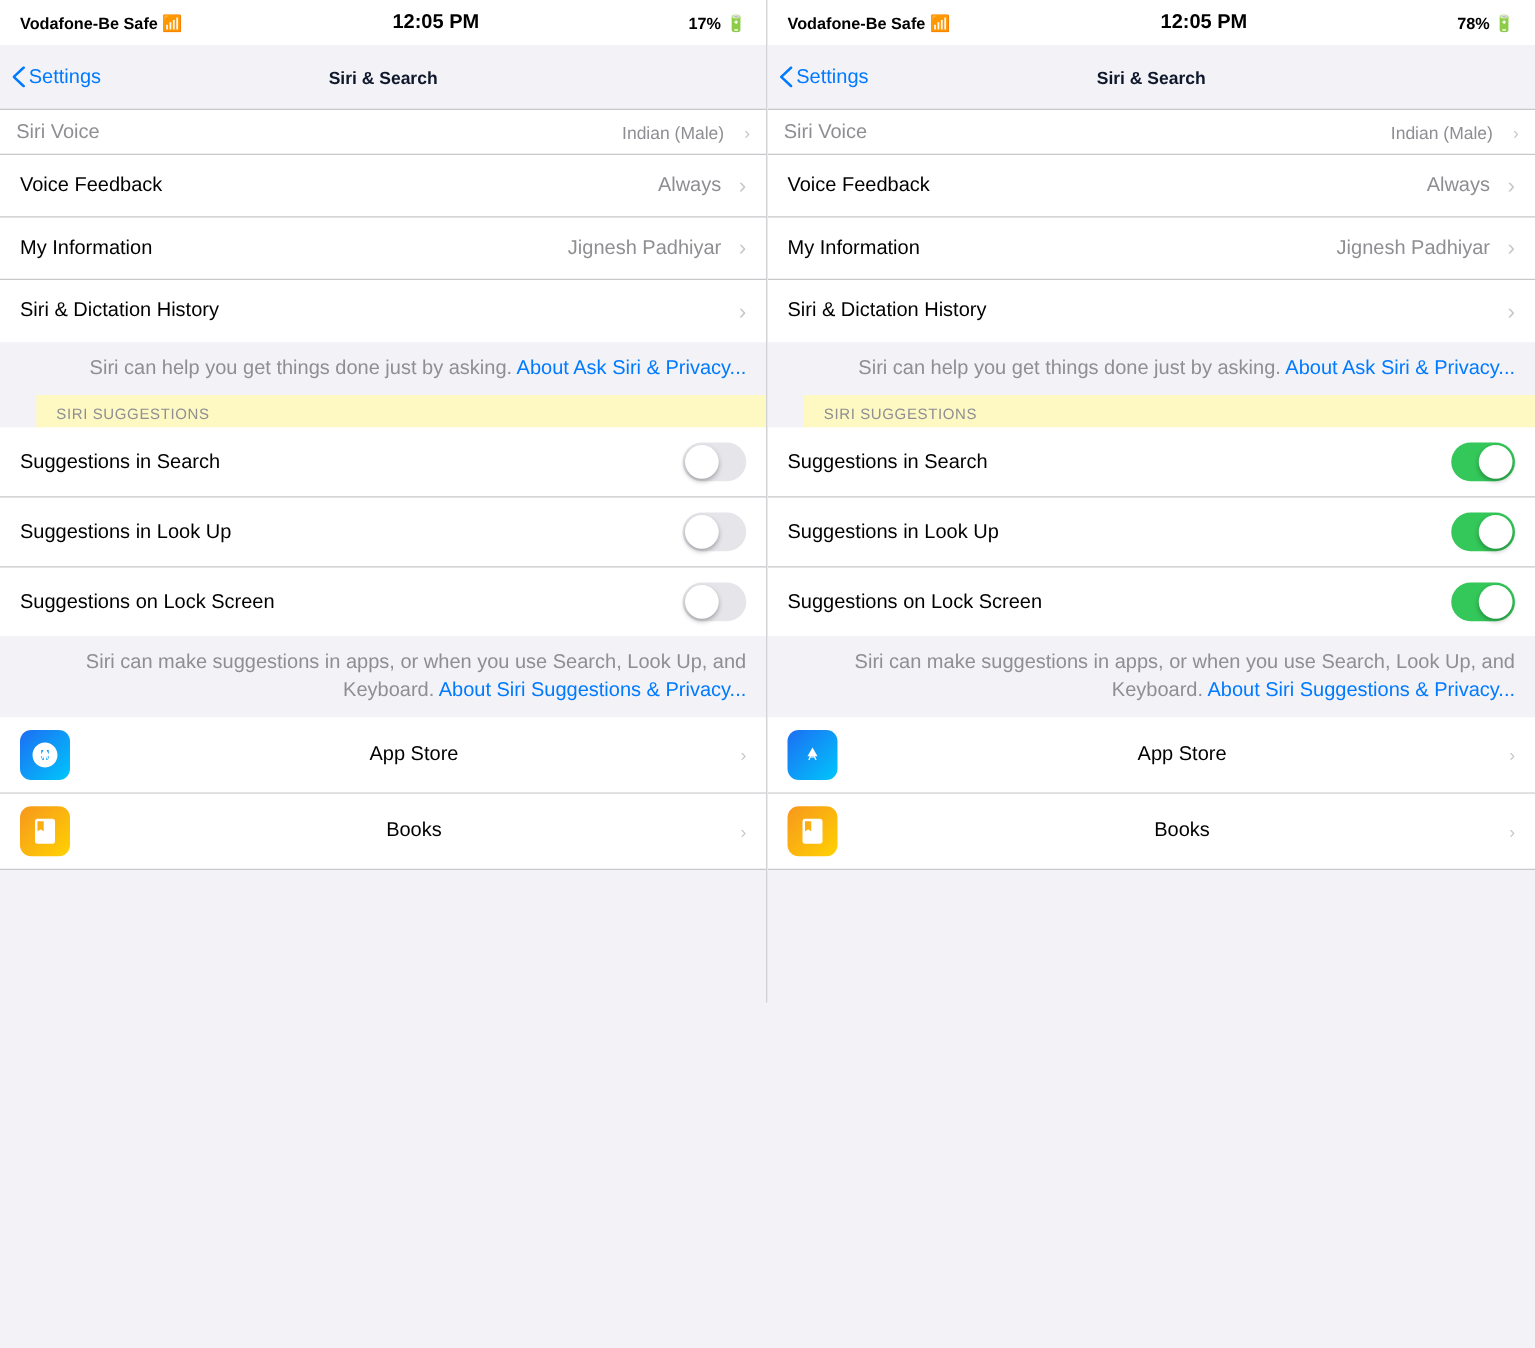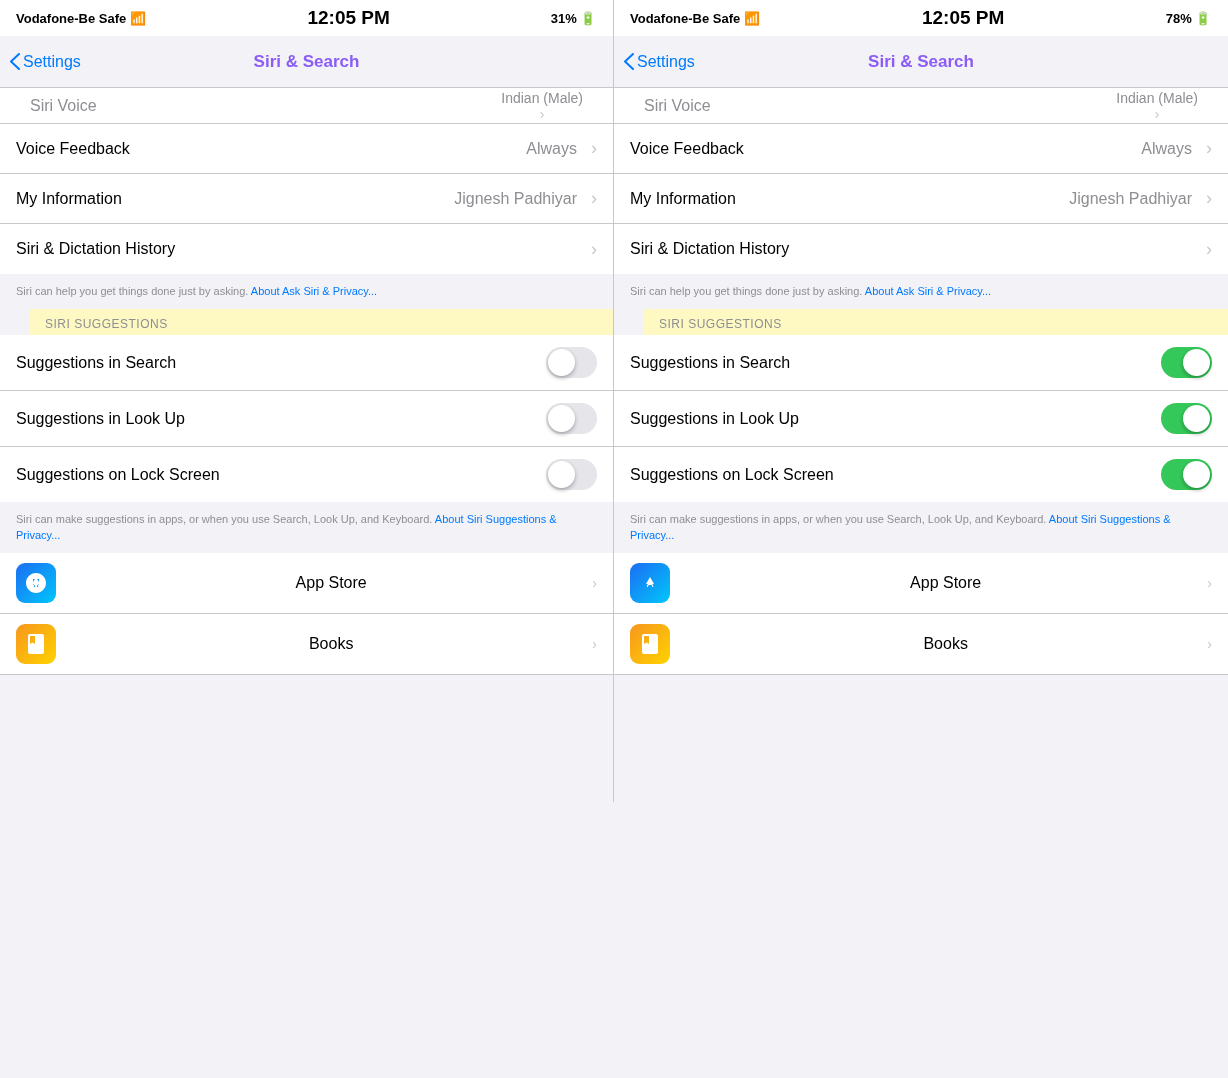--- a/index.html
+++ b/index.html
@@ -29,21 +29,21 @@
       justify-content: space-between;
       align-items: center;
       padding: 6px 16px;
       font-size: 13px;
       font-weight: 600;
       color: #000;
       height: 36px;
       flex-shrink: 0;
     }
     .status-bar .left { display: flex; align-items: center; gap: 4px; }
-    .status-bar .center { font-size: 19px; font-weight: 600; }
+    .status-bar .center { font-size: 16px; font-weight: 600; }
     .status-bar .right { display: flex; align-items: center; gap: 4px; }
 
     
     .nav-bar {
       background: #f2f2f7;
       display: flex;
       align-items: center;
       justify-content: center;
       padding: 8px 16px;
       border-bottom: 1px solid #c8c8cc;
@@ -59,23 +59,23 @@
       color: #007aff;
       font-size: 16px;
       cursor: pointer;
     }
     .nav-bar .back-btn svg {
       width: 10px;
       height: 17px;
       margin-right: 3px;
     }
     .nav-bar .title {
-      font-size: 17px;
+      font-size: 14px;
       font-weight: 700;
-      color: #8b5cf6;
+      color: #0f172a;
     }
 
     
     .content {
       flex: 1;
       overflow: hidden;
       display: flex;
       flex-direction: column;
     }
 
@@ -133,23 +133,24 @@
       box-shadow: 0 2px 4px rgba(0,0,0,0.3);
       transition: left 0.2s;
     }
     .toggle.off .toggle-thumb { left: 2px; }
     .toggle.on .toggle-thumb { left: 22px; }
 
     
     .footer-note {
       background: #f2f2f7;
       padding: 10px 16px;
-      font-size: 11px;
+      font-size: 16px;
       color: #8e8e93;
       line-height: 1.4;
+      text-align: right;
     }
     .footer-note a {
       color: #007aff;
       text-decoration: none;
     }
 
     
     .section-label {
       padding: 8px 16px 4px 16px;
       font-size: 12px;
@@ -192,46 +193,46 @@
       color: #000;
     }
     .app-chevron {
       color: #c7c7cc;
       font-size: 14px;
     }
 
     
     .cropped-row {
       background: #fff;
-      padding: 8px 30px;
+      padding: 8px 13px;
       border-bottom: 0.5px solid #c8c8cc;
       display: flex;
       justify-content: space-between;
       align-items: center;
       font-size: 16px;
       color: #8e8e93;
       overflow: hidden;
       height: 36px;
     }
     .cropped-row .left-text { color: #8e8e93; font-size: 16px; }
-    .cropped-row .right-text { color: #8e8e93; font-size: 14px; display: flex; align-items: center; gap: 0; flex-direction: column; }
+    .cropped-row .right-text { color: #8e8e93; font-size: 14px; display: flex; align-items: center; gap: 16px; }
   </style>
 </head>
 <body>
 
 <div id="panel-left" class="phone-panel">
 
   <div class="status-bar">
     <div class="left">
       <span>Vodafone-Be Safe</span>
       <span>📶</span>
     </div>
     <div class="center">12:05 PM</div>
     <div class="right">
-      <span>31%</span>
+      <span>17%</span>
       <span>🔋</span>
     </div>
   </div>
 
   <div class="nav-bar">
     <div class="back-btn">
       <svg viewBox="0 0 10 17" fill="none" stroke="#007aff" stroke-width="2" stroke-linecap="round" stroke-linejoin="round">
         <polyline points="9,1 1,8.5 9,16"></polyline>
       </svg>
       <span style="color:#007aff;font-size:16px;">Settings</span>

